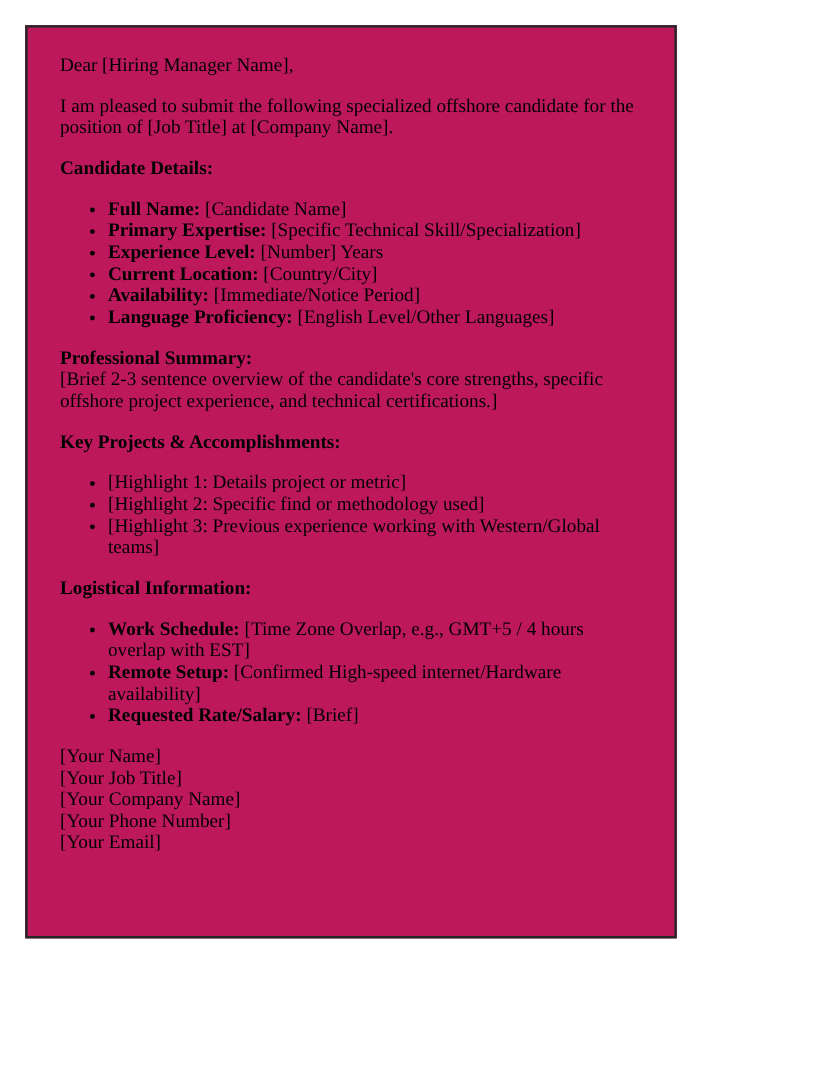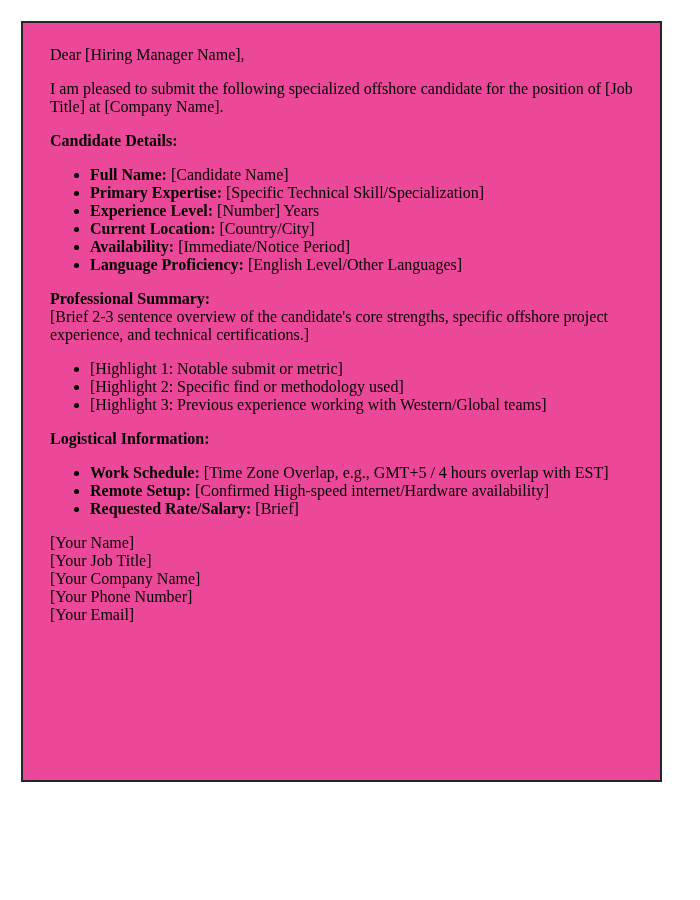--- a/index.html
+++ b/index.html
@@ -12,27 +12,27 @@
     height: 900px;
     position: relative;
     font-family: "Liberation Serif", "DejaVu Serif", serif;
     font-size: 16px;
     color: #000000;
   }
   .letter-page {
     position: absolute;
     left: 21px;
     top: 21px;
-    width: 641px;
+    width: 543px;
     height: 761px;
     box-sizing: border-box;
     border: 2px solid #262626;
     padding: 7px 24px 10px 27px;
     overflow: hidden;
-    background: #ec4899;
+    background: #be185d;
   }
   .letter-page p {
     margin: 16px 0;
   }
   .letter-page ul {
     margin: 16px 0;
     padding-left: 40px;
     list-style-type: disc;
   }
   .b {
@@ -55,23 +55,24 @@
     <li><span class="b">Primary Expertise:</span><span> [Specific Technical Skill/Specialization]</span></li>
     <li><span class="b">Experience Level:</span><span> [Number] Years</span></li>
     <li><span class="b">Current Location:</span><span> [Country/City]</span></li>
     <li><span class="b">Availability:</span><span> [Immediate/Notice Period]</span></li>
     <li><span class="b">Language Proficiency:</span><span> [English Level/Other Languages]</span></li>
   </ul>
 
   <p><span class="b">Professional Summary:</span><br>
   <span>[Brief 2-3 sentence overview of the candidate's core strengths, specific offshore project experience, and technical certifications.]</span></p>
 
+  <p class="b">Key Projects &amp; Accomplishments:</p>
 
   <ul>
-    <li>[Highlight 1: Notable submit or metric]</li>
+    <li>[Highlight 1: Details project or metric]</li>
     <li>[Highlight 2: Specific find or methodology used]</li>
     <li>[Highlight 3: Previous experience working with Western/Global teams]</li>
   </ul>
 
   <p class="b">Logistical Information:</p>
 
   <ul>
     <li><span class="b">Work Schedule:</span><span> [Time Zone Overlap, e.g., GMT+5 / 4 hours overlap with EST]</span></li>
     <li><span class="b">Remote Setup:</span><span> [Confirmed High-speed internet/Hardware availability]</span></li>
     <li><span class="b">Requested Rate/Salary:</span><span> [Brief]</span></li>

